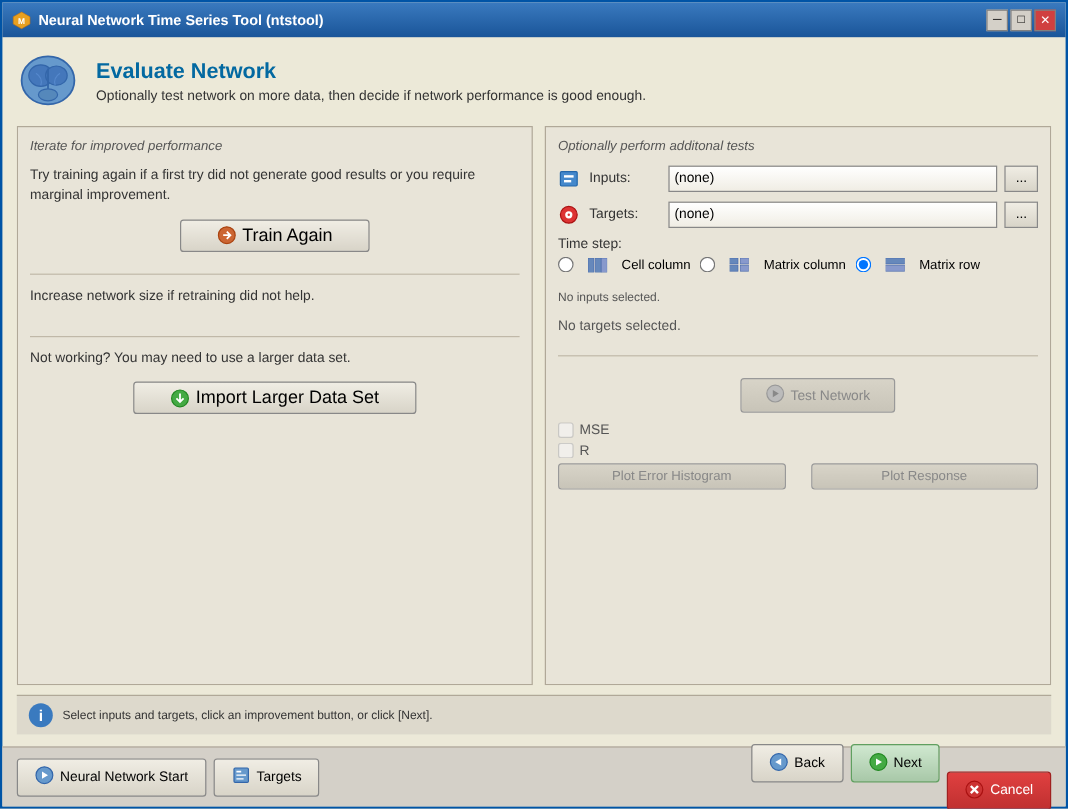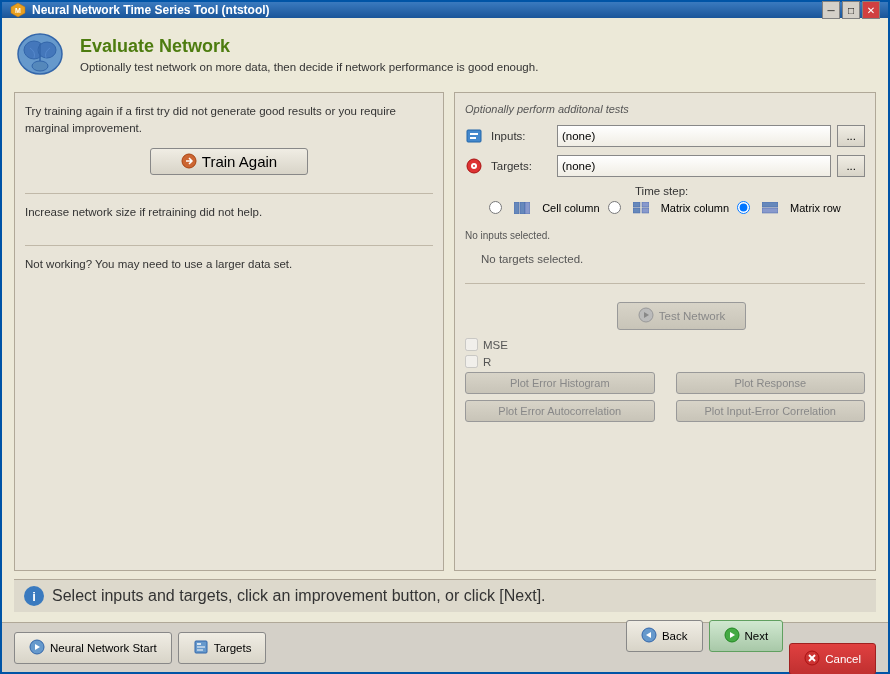--- a/index.html
+++ b/index.html
@@ -19,21 +19,21 @@
       display: flex;
       flex-direction: column;
     }
     .title-bar {
       background: linear-gradient(to bottom, #3a7abf, #1a5599);
       color: white;
       padding: 4px 8px;
       display: flex;
       align-items: center;
       justify-content: space-between;
-      height: 16px;
+      height: 29px;
       flex-shrink: 0;
     }
     .title-bar-left {
       display: flex;
       align-items: center;
       gap: 6px;
     }
     .title-bar-icon {
       width: 16px;
       height: 16px;
@@ -73,21 +73,21 @@
       margin-bottom: 12px;
     }
     .brain-icon {
       width: 52px;
       height: 52px;
       flex-shrink: 0;
     }
     .header-text h1 {
       font-size: 18px;
       font-weight: bold;
-      color: #4d7c0f;
+      color: #0369a1;
     }
     .header-text p {
       font-size: 11.5px;
       color: #333;
       margin-top: 4px;
     }
     .main-panels {
       display: flex;
       gap: 10px;
       flex: 1;
@@ -196,21 +196,20 @@
       padding: 0 8px;
       font-size: 11.5px;
       cursor: pointer;
     }
     .timestep-row {
       display: flex;
       align-items: center;
       margin-bottom: 8px;
       gap: 4px;
       flex-wrap: wrap;
-      flex-direction: column;
     }
     .timestep-label {
       font-size: 11.5px;
       color: #333;
       width: 60px;
     }
     .radio-group {
       display: flex;
       align-items: center;
       gap: 8px;
@@ -225,21 +224,21 @@
       margin: 0;
     }
     .no-inputs-text {
       font-size: 10px;
       color: #555;
       margin: 8px 0 4px 0;
     }
     .no-targets-text {
       font-size: 11.5px;
       color: #555;
-      margin: 8px 16px;
+      margin: 8px 0;
     }
     .test-network-row {
       display: flex;
       justify-content: center;
       margin: 8px 0;
     }
     .test-btn {
       background: linear-gradient(to bottom, #d8d4c8, #c8c4b8);
       border: 1px solid #999;
       border-radius: 3px;
@@ -295,21 +294,21 @@
       border-radius: 50%;
       display: flex;
       align-items: center;
       justify-content: center;
       color: white;
       font-weight: bold;
       font-size: 13px;
       flex-shrink: 0;
     }
     .status-text {
-      font-size: 16px;
+      font-size: 10px;
       color: #333;
     }
     .footer {
       background: #d4d0c8;
       border-top: 1px solid #b0a898;
       padding: 8px 12px;
       display: flex;
       align-items: center;
       justify-content: space-between;
       flex-shrink: 0;
@@ -375,20 +374,21 @@
       </svg>
       <div class="header-text">
         <h1>Evaluate Network</h1>
         <p>Optionally test network on more data, then decide if network performance is good enough.</p>
       </div>
     </div>
 
     <div class="main-panels">
 
       <div class="left-panel">
+        <div class="panel-title">Iterate for improved performance</div>
 
         <div class="left-section-block">
           <p class="section-text">Try training again if a first try did not generate good results
 or you require marginal improvement.</p>
           <div class="center-btn-row">
             <button class="action-btn">
               <span class="btn-icon">
                 <svg width="16" height="16" viewBox="0 0 16 16">
                   <circle cx="8" cy="8" r="7" fill="#cc6633" stroke="#aa4411" stroke-width="1"></circle>
                   <path d="M5 8 L11 8 M8 5 L11 8 L8 11" stroke="white" stroke-width="1.5" fill="none"></path>
@@ -402,20 +402,31 @@
         <hr class="section-divider">
 
         <div class="left-section-block">
           <p class="section-text">Increase network size if retraining did not help.</p>
         </div>
 
         <hr class="section-divider">
 
         <div class="left-section-block">
           <p class="section-text">Not working? You may need to use a larger data set.</p>
+          <div class="center-btn-row">
+            <button class="action-btn">
+              <span class="btn-icon">
+                <svg width="16" height="16" viewBox="0 0 16 16">
+                  <circle cx="8" cy="8" r="7" fill="#44aa44" stroke="#228822" stroke-width="1"></circle>
+                  <path d="M8 4 L8 10 M5 8 L8 11 L11 8" stroke="white" stroke-width="1.5" fill="none"></path>
+                </svg>
+              </span>
+              <span>Import Larger Data Set</span>
+            </button>
+          </div>
         </div>
       </div>
 
       <div class="right-panel">
         <div class="panel-title">Optionally perform additonal tests</div>
 
         <div class="input-row">
           <span class="input-icon">
             <svg width="18" height="18" viewBox="0 0 18 18">
               <rect x="2" y="3" width="14" height="12" rx="1" fill="#4488cc" stroke="#2266aa" stroke-width="1"></rect>
@@ -502,24 +513,20 @@
         <div class="checkbox-row">
           <input type="checkbox" disabled="" style="">
           <span>R</span>
         </div>
 
         <div class="plot-buttons-row">
           <button class="plot-btn">Plot Error Histogram</button>
           <button class="plot-btn">Plot Response</button>
         </div>
 
-        <div class="plot-buttons-row">
-          <button class="plot-btn">Plot Error Autocorrelation</button>
-          <button class="plot-btn">Plot Input-Error Correlation</button>
-        </div>
       </div>
     </div>
 
     <div class="status-bar">
       <div class="status-icon">i</div>
       <span class="status-text">Select inputs and targets, click an improvement button, or click [Next].</span>
     </div>
   </div>
 
   <div class="footer">

